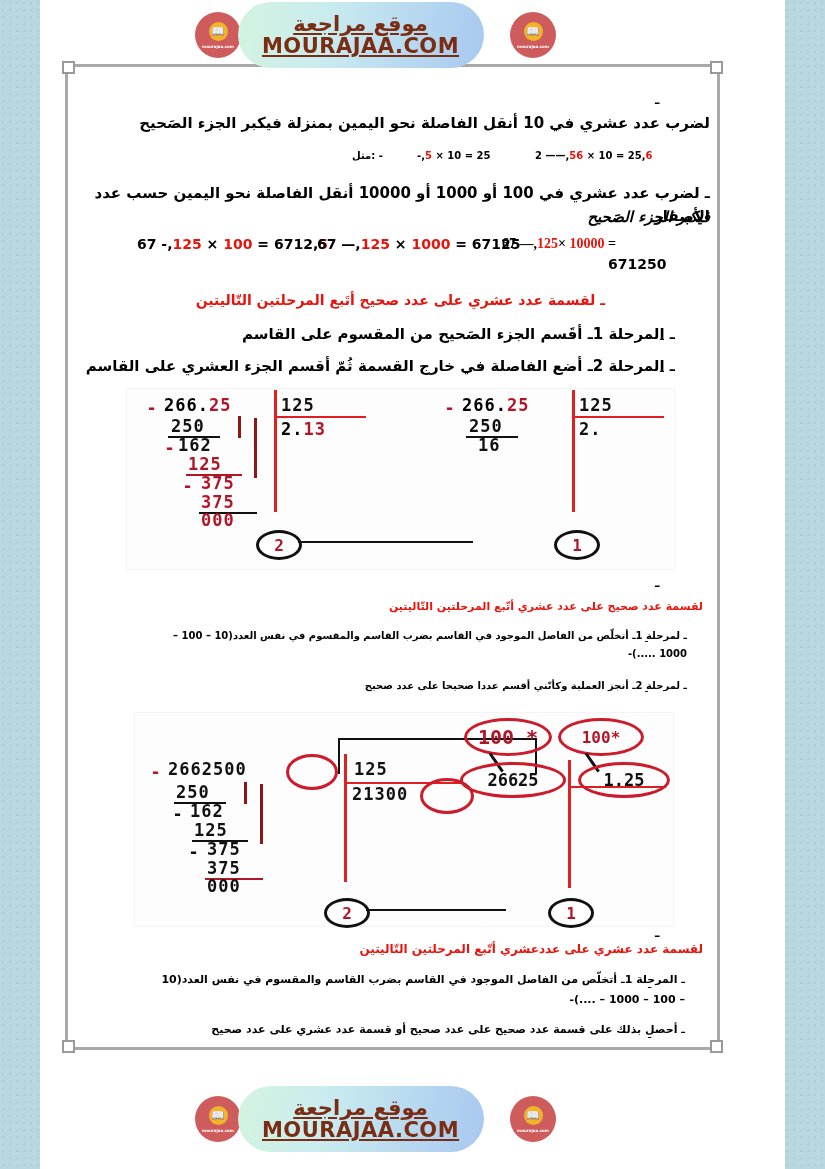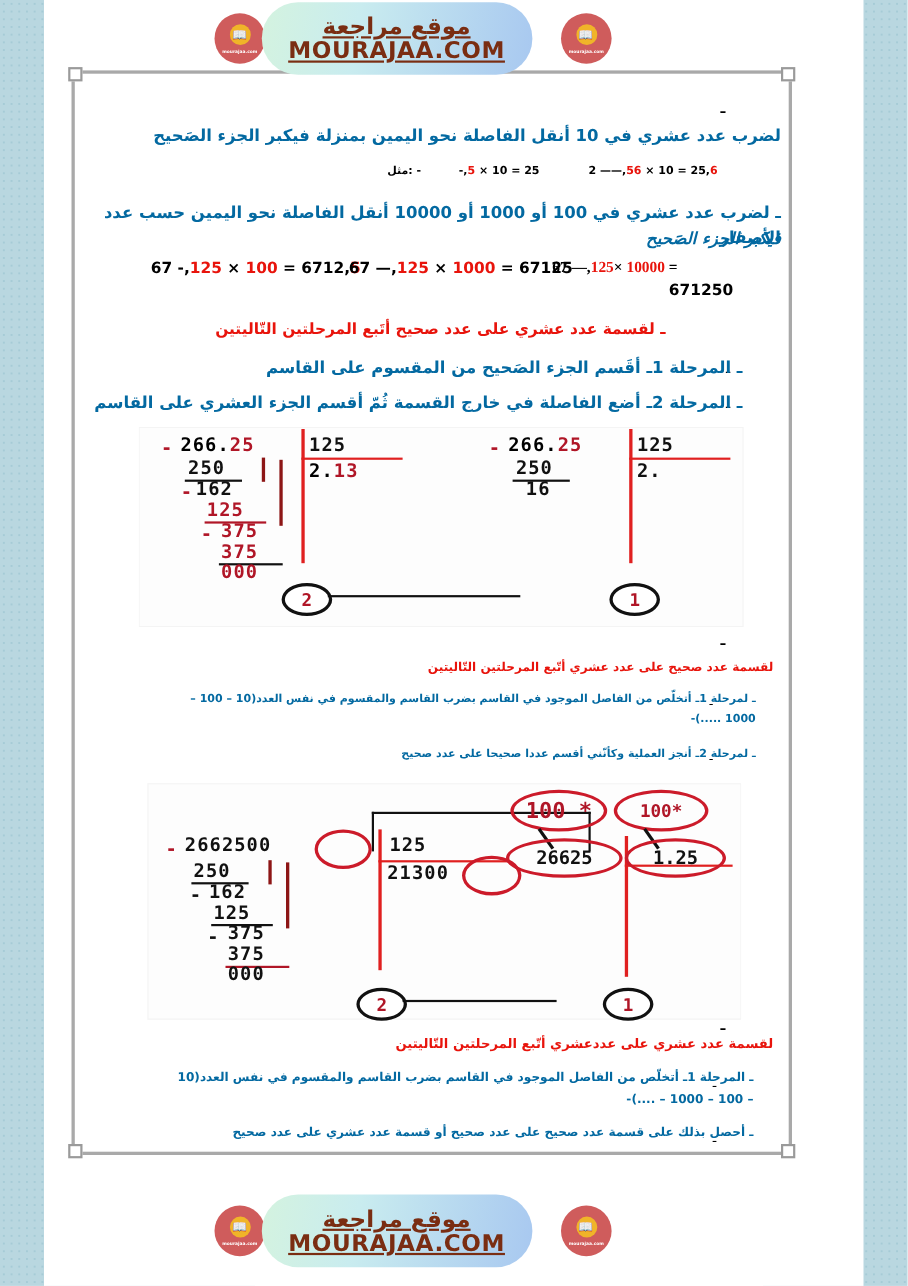--- a/index.html
+++ b/index.html
@@ -71,21 +71,21 @@
   }
   .cmark{position:absolute;width:9px;height:9px;border:2px solid #9a9a9a;background:#fff;}
   .cm-tl{left:-6px;top:-6px;} .cm-tr{right:-6px;top:-6px;}
   .cm-bl{left:-6px;bottom:-6px;} .cm-br{right:-6px;bottom:-6px;}
   
   .content{position:absolute;left:70px;top:70px;width:645px;z-index:3;}
   .row{position:absolute;}
   .dash{color:#000;font-size:13px;}
   .ar{
     font-family:"DejaVu Sans",sans-serif;direction:rtl;text-align:right;
-    color:#0369a1;
+    color:#000000;
   }
   .body-line{font-size:15px;font-weight:bold;line-height:1.5;}
   .red-head{
     color:#e8140c;font-size:14px;font-weight:bold;
     font-family:"DejaVu Sans",sans-serif;direction:rtl;text-align:right;
   }
   .small-ar{font-size:10px;font-weight:bold;line-height:1.5;}
   .math{
     direction:ltr;font-size:14px;font-weight:bold;color:#000;
     font-family:"DejaVu Sans","Liberation Sans",sans-serif;
@@ -291,21 +291,21 @@
       <div class="connector" style="left:232px;top:197px;width:140px;"></div>
 
       <div class="ellipse" style="left:330px;top:6px;width:82px;height:32px;font-size:20px;">* 100</div>
       <div class="ellipse" style="left:424px;top:6px;width:80px;height:32px;font-size:16px;">*100</div>
       <div class="arrowline" style="left:356px;top:40px;width:22px;transform:rotate(55deg);"></div>
       <div class="arrowline" style="left:452px;top:40px;width:22px;transform:rotate(55deg);"></div>
 
       <div class="ellipse blacktext" style="left:326px;top:50px;width:100px;height:30px;font-size:17px;">26625</div>
       <div class="vbar" style="left:434px;top:48px;height:128px;"></div>
       <div class="hbar" style="left:434px;top:74px;width:98px;"></div>
-      <div class="ellipse blacktext" style="left:434px;top:50px;width:86px;height:30px;font-size:17px;">1.25</div>
+      <div class="ellipse blacktext" style="left:444px;top:50px;width:86px;height:30px;font-size:17px;">1.25</div>
 
       <div class="circle-num" style="left:414px;top:186px;">1</div>
     </div>
   </div>
 
   <div class="row dotmark" style="left:585px;top:855px;">ـ</div>
 
   <div class="row red-head" style="right:12px;top:872px;font-size:12px;">لقسمة عدد عشري على عددعشري أتّبع المرحلتين التّاليتين</div>
 
   <div class="row dash" style="left:578px;top:908px;font-size:11px;">ـ</div>

